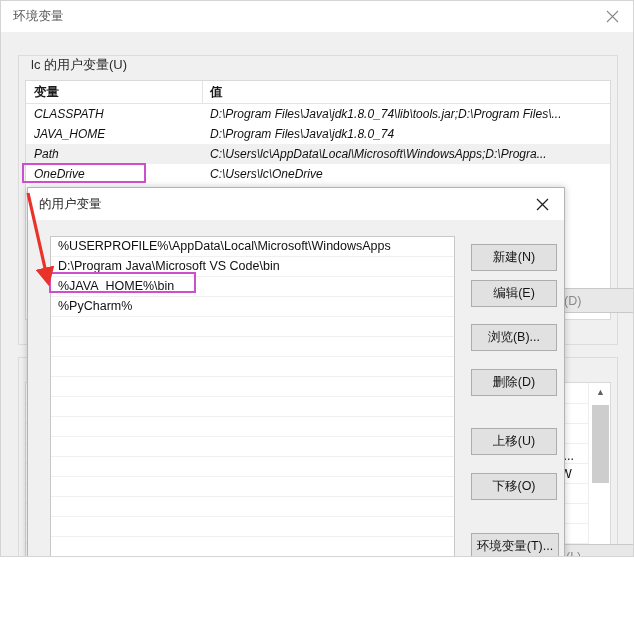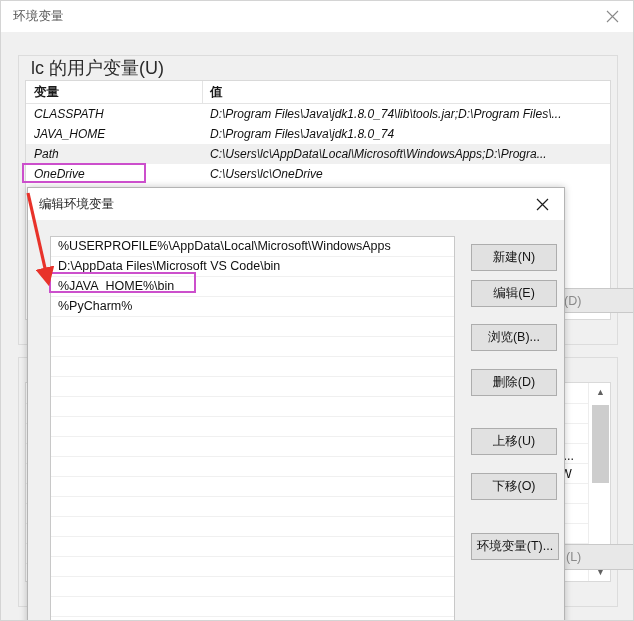--- a/index.html
+++ b/index.html
@@ -7,21 +7,21 @@
     padding: 0;
     background: #ffffff;
   }
   body {
     font-family: "Liberation Sans", "DejaVu Sans", sans-serif;
     -webkit-font-smoothing: antialiased;
   }
   #screen {
     position: relative;
     width: 634px;
-    height: 621px;
+    height: 557px;
     overflow: hidden;
     background: #737373;
     border: 1px solid #d4d4d4;
     box-sizing: border-box;
   }
 
   
   .outer-window {
     position: absolute;
     left: 0; top: 0;
@@ -75,21 +75,21 @@
     width: 600px; height: 290px;
     border: 1px solid #dcdcdc;
     box-sizing: border-box;
     background: transparent;
   }
   .group-legend {
     position: absolute;
     left: 26px; top: 24px;
     background: #f0f0f0;
     padding: 0 5px 0 4px;
-    font-size: 18px;
+    font-size: 13px;
     color: #2b2b2b;
     white-space: nowrap;
   }
 
   
   .var-table {
     position: absolute;
     left: 24px; top: 48px;
     width: 586px;
     height: 240px;
@@ -390,33 +390,33 @@
 
       <div class="bg-btn faded" style="left:560px; top:256px; width:74px; height:25px; justify-content:flex-start; padding-left:2px;">(D)</div>
       <div class="bg-btn faded" style="left:560px; top:512px; width:74px; height:26px; justify-content:flex-start; padding-left:4px;">(L)</div>
 
     </div>
   </div>
 
   <div class="inner-dialog">
 
     <div class="inner-titlebar">
-      <div class="inner-title">编辑环境变量</div>
+      <div class="inner-title">的用户变量</div>
       <div class="inner-close">
         <svg width="13" height="13" viewBox="0 0 13 13" aria-hidden="true">
           <path d="M1 1 L12 12 M12 1 L1 12" stroke="#1c1c1c" stroke-width="1.2" fill="none"></path>
         </svg>
       </div>
     </div>
 
     <div class="inner-body">
 
       <div class="path-list">
         <div class="path-item">%USERPROFILE%\AppData\Local\Microsoft\WindowsApps</div>
-        <div class="path-item">D:\AppData Files\Microsoft VS Code\bin</div>
+        <div class="path-item">D:\Program Java\Microsoft VS Code\bin</div>
         <div class="path-item">%JAVA_HOME%\bin</div>
         <div class="path-item">%PyCharm%</div>
         <div class="path-item empty">&nbsp;</div>
         <div class="path-item empty">&nbsp;</div>
         <div class="path-item empty">&nbsp;</div>
         <div class="path-item empty">&nbsp;</div>
         <div class="path-item empty">&nbsp;</div>
         <div class="path-item empty">&nbsp;</div>
         <div class="path-item empty">&nbsp;</div>
         <div class="path-item empty">&nbsp;</div>

